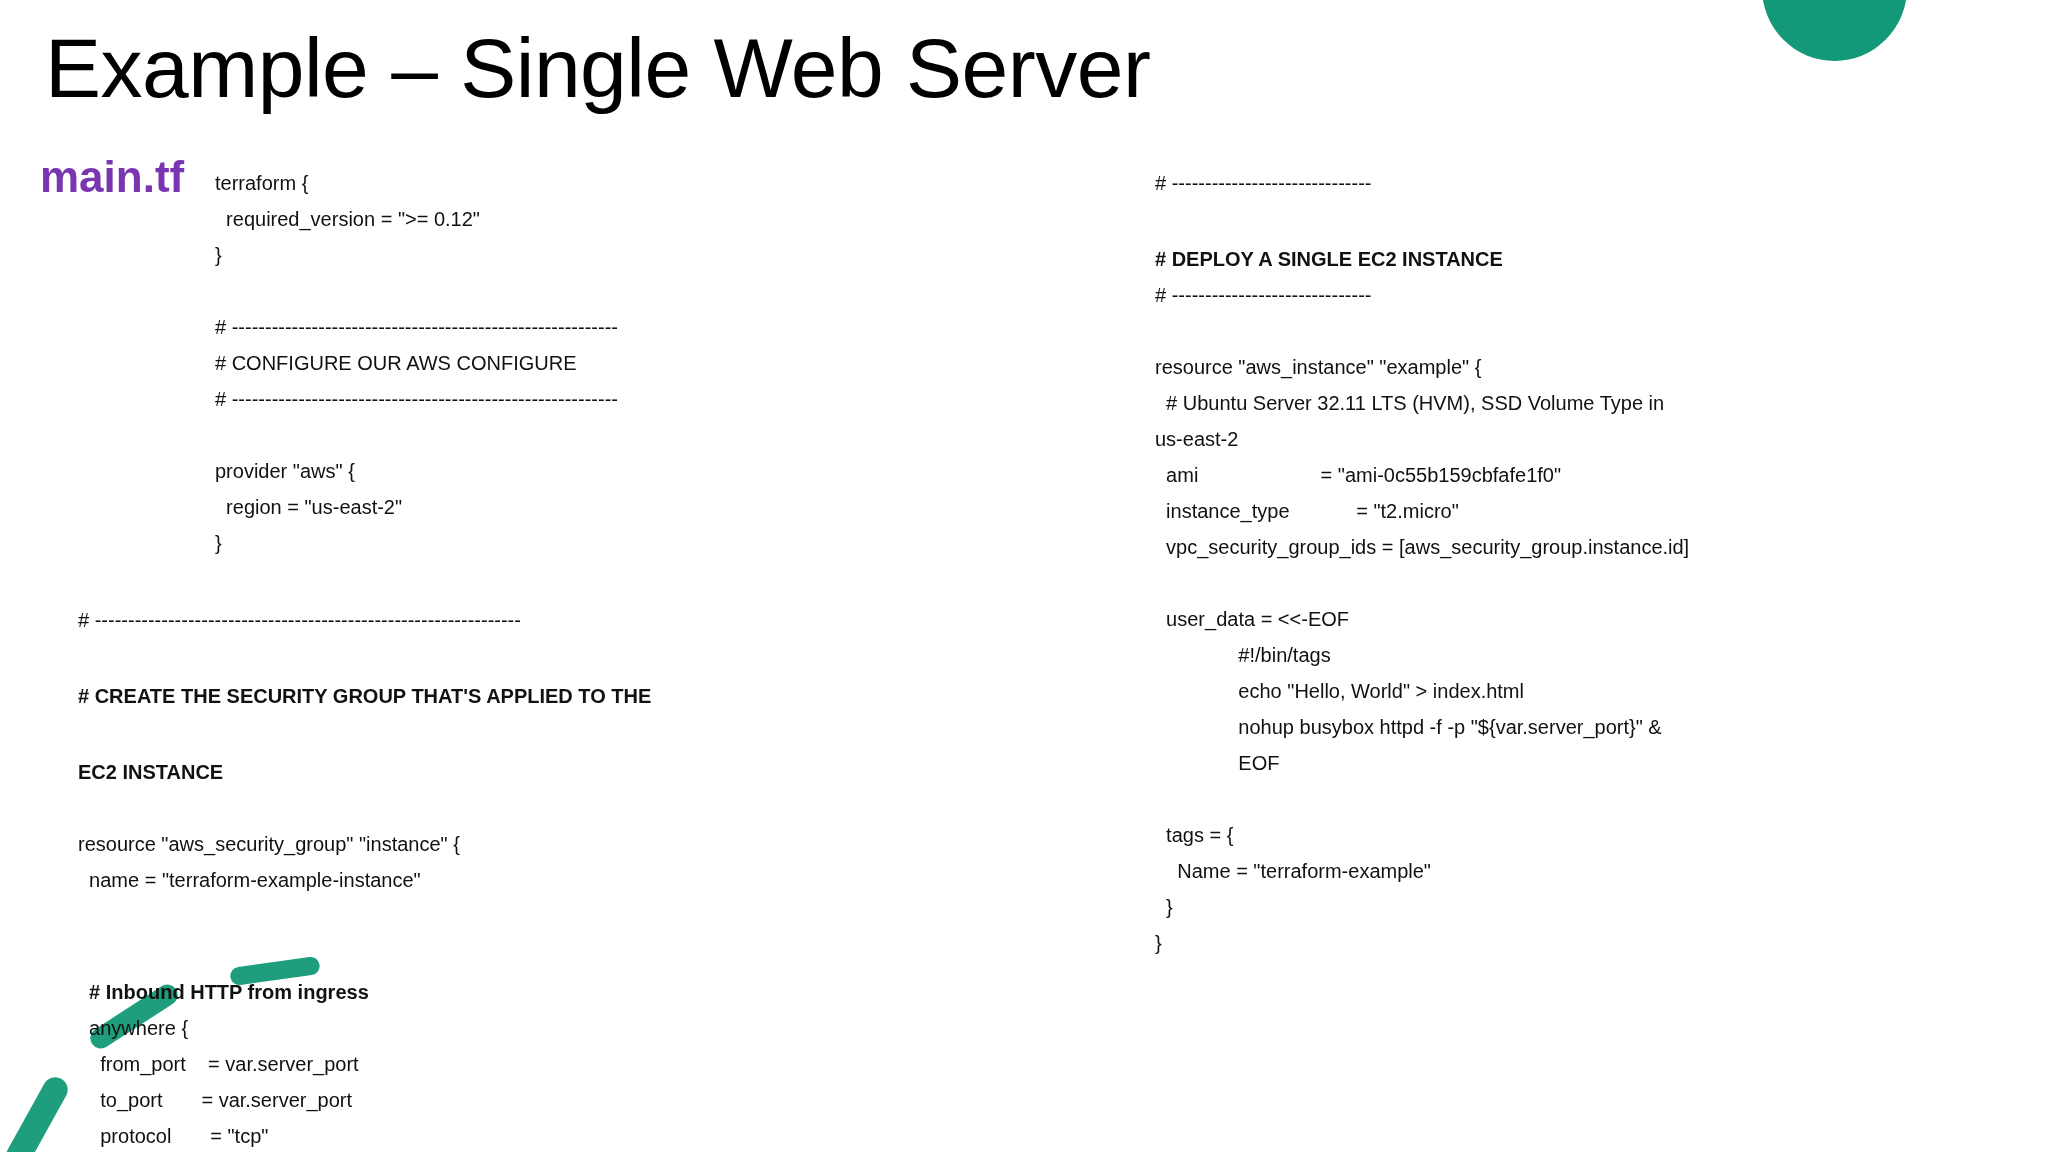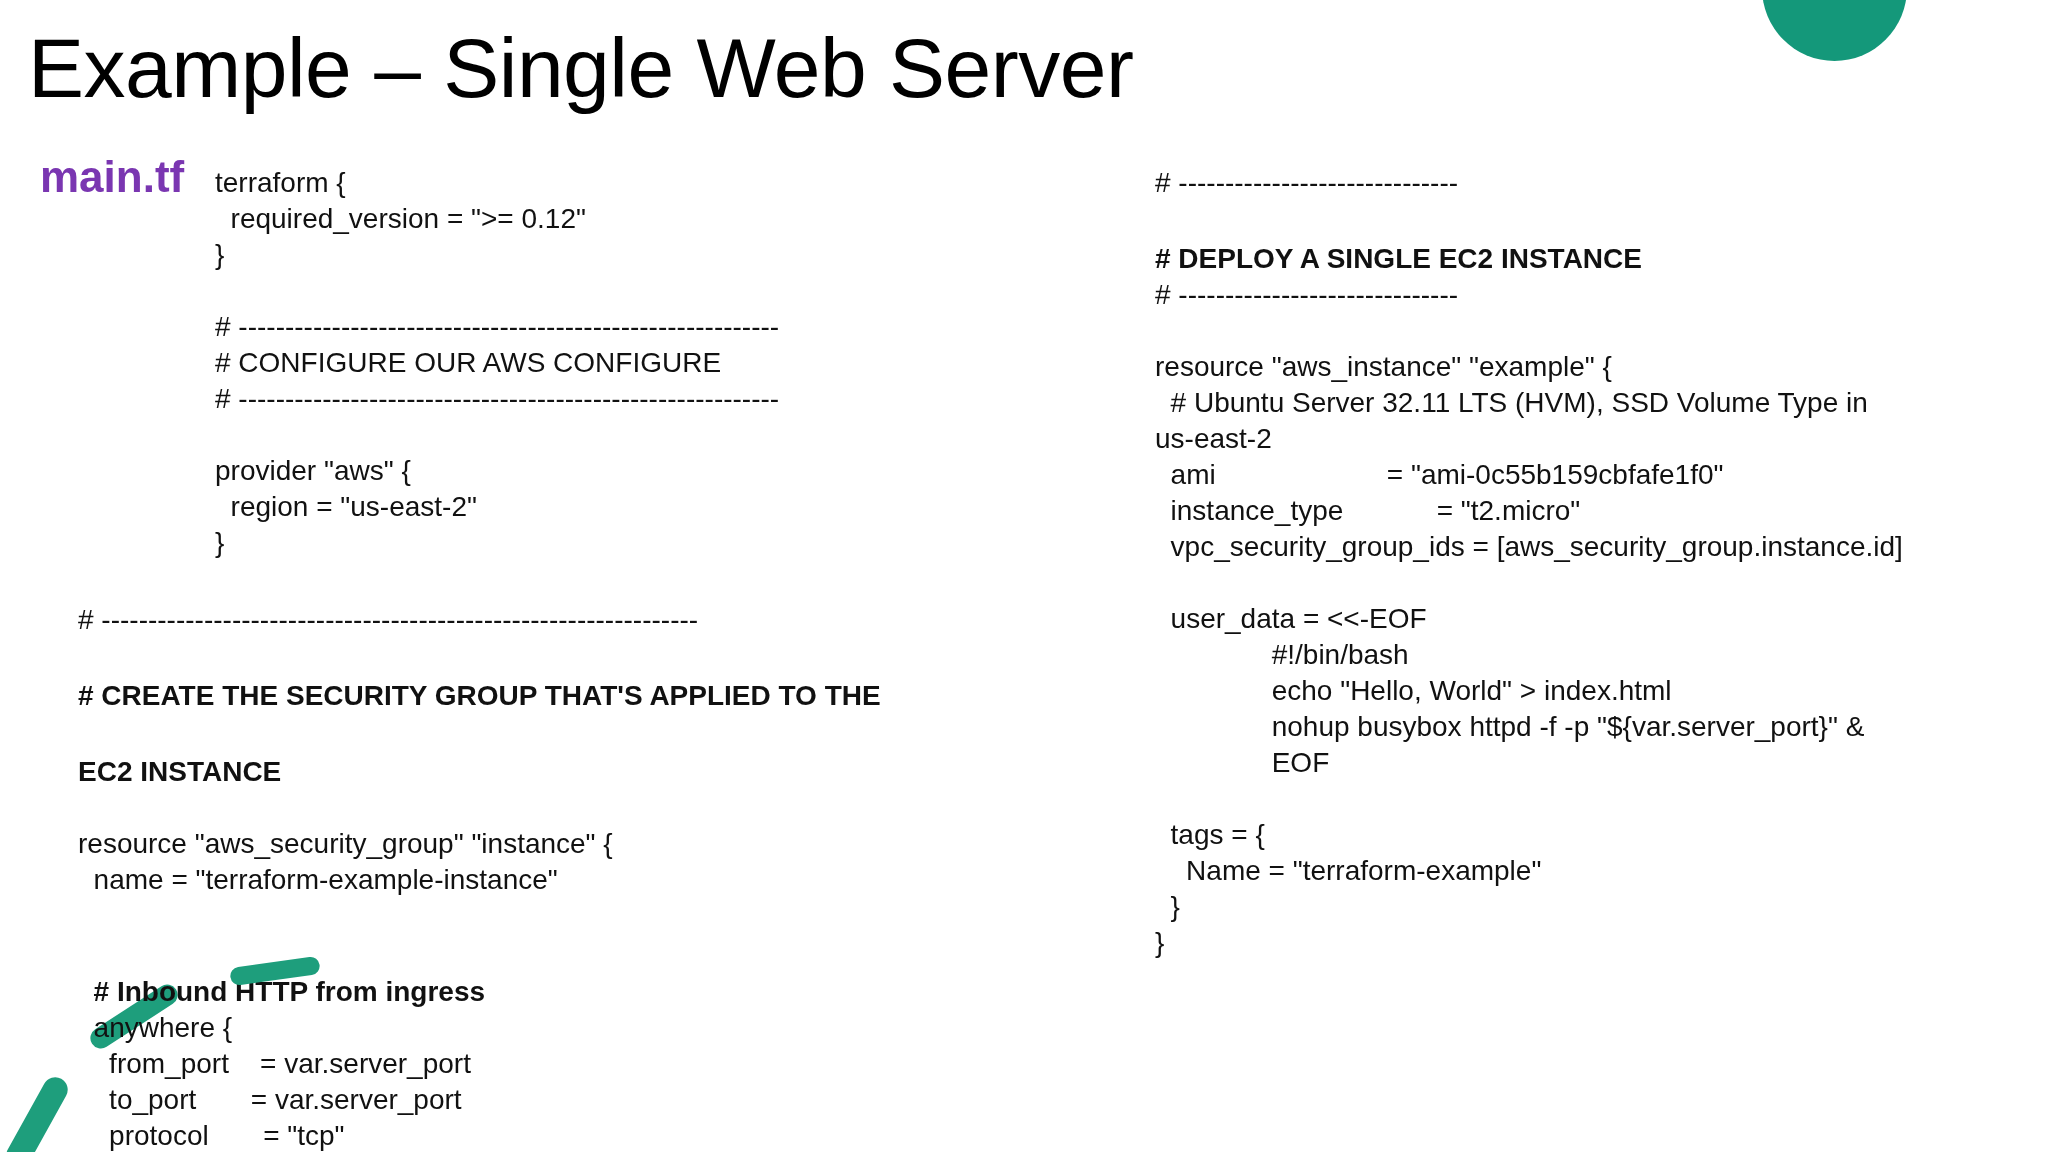--- a/index.html
+++ b/index.html
@@ -12,21 +12,21 @@
     position: relative;
     width: 2048px;
     height: 1152px;
     background: var(--background, #ffffff);
     overflow: hidden;
   }
 
   
   .slide-title {
     position: absolute;
-    left: 28px;
+    left: 45px;
     top: 24px;
     font-size: 84px;
     font-weight: 400;
     line-height: 88px;
     color: var(--heading, #000000);
     white-space: nowrap;
     letter-spacing: -0.5px;
     z-index: 1;
   }
 
@@ -38,21 +38,21 @@
     font-size: 44px;
     font-weight: 700;
     color: var(--purple, #7a36b1);
     z-index: 1;
   }
 
   
   .code-block {
     position: absolute;
     color: var(--text, #111111);
-    font-size: 28px;
+    font-size: 20px;
     line-height: 36px;
     z-index: 1;
   }
   .code-line { white-space: pre; min-height: 36px; }
   .code-line.bold { font-weight: 700; margin-top: 40px; }
 
   #block-left-top  { left: 215px;  top: 165px; }
   #block-left-sg   { left: 78px;   top: 602px; }
   #block-right     { left: 1155px; top: 165px; }
 
@@ -145,21 +145,21 @@
       <div class="code-line"># ------------------------------</div>
       <div class="code-line"> </div>
       <div class="code-line">resource "aws_instance" "example" {</div>
       <div class="code-line">  # Ubuntu Server 32.11 LTS (HVM), SSD Volume Type in</div>
       <div class="code-line">us-east-2</div>
       <div class="code-line">  ami                      = "ami-0c55b159cbfafe1f0"</div>
       <div class="code-line">  instance_type            = "t2.micro"</div>
       <div class="code-line">  vpc_security_group_ids = [aws_security_group.instance.id]</div>
       <div class="code-line"> </div>
       <div class="code-line">  user_data = &lt;&lt;-EOF</div>
-      <div class="code-line">               #!/bin/bash</div>
+      <div class="code-line">               #!/bin/tags</div>
       <div class="code-line">               echo "Hello, World" &gt; index.html</div>
       <div class="code-line">               nohup busybox httpd -f -p "${var.server_port}" &amp;</div>
       <div class="code-line">               EOF</div>
       <div class="code-line"> </div>
       <div class="code-line">  tags = {</div>
       <div class="code-line">    Name = "terraform-example"</div>
       <div class="code-line">  }</div>
       <div class="code-line">}</div>
     </div>
 

